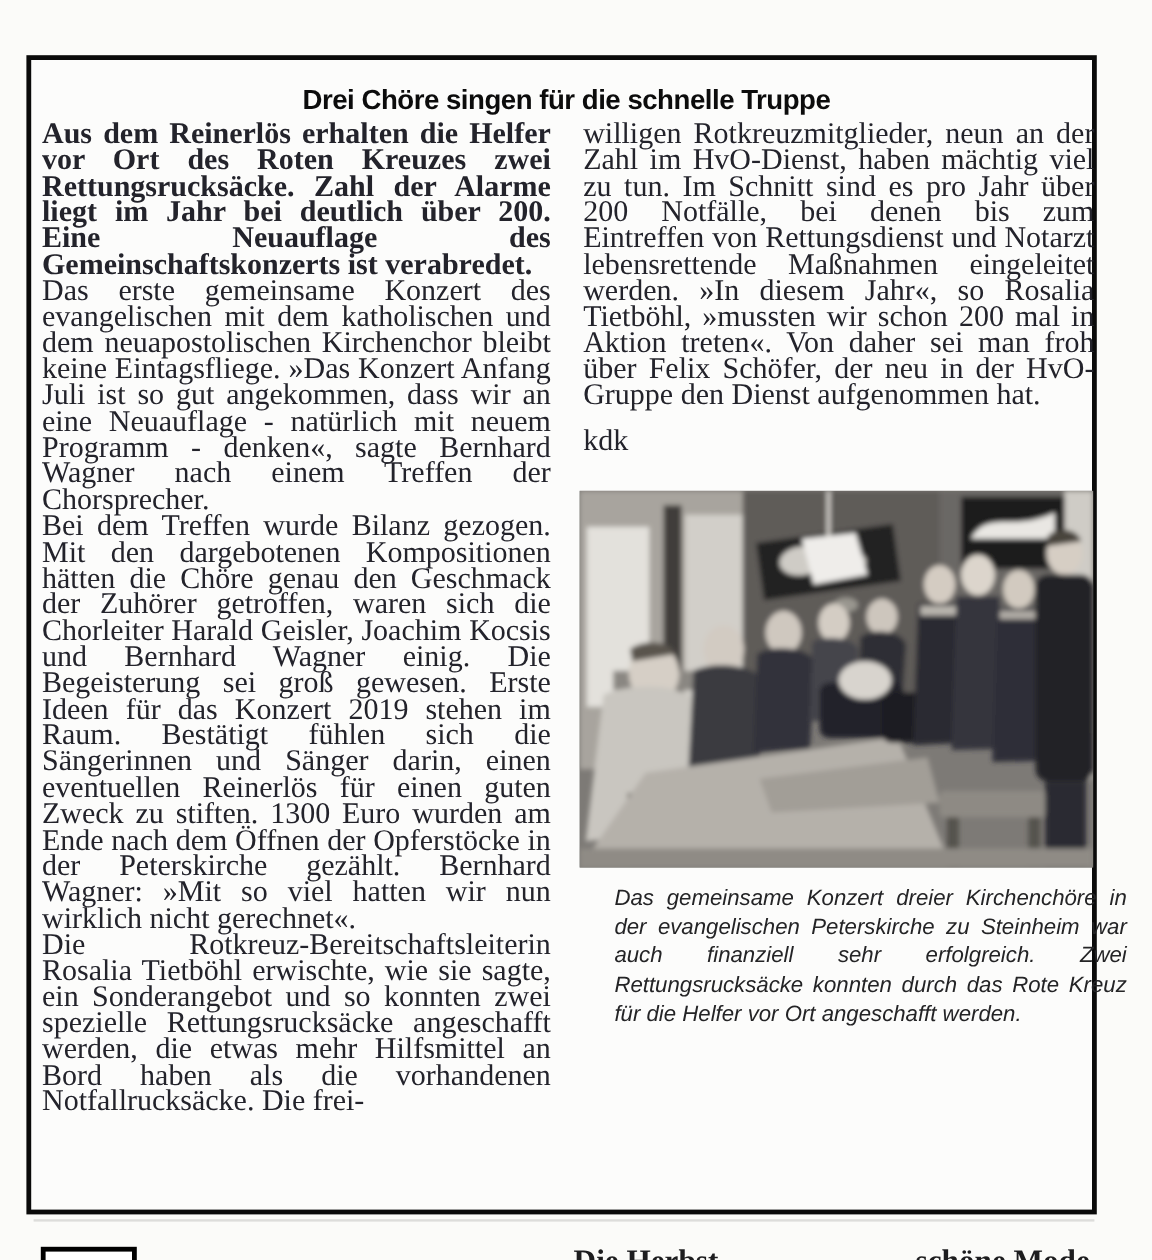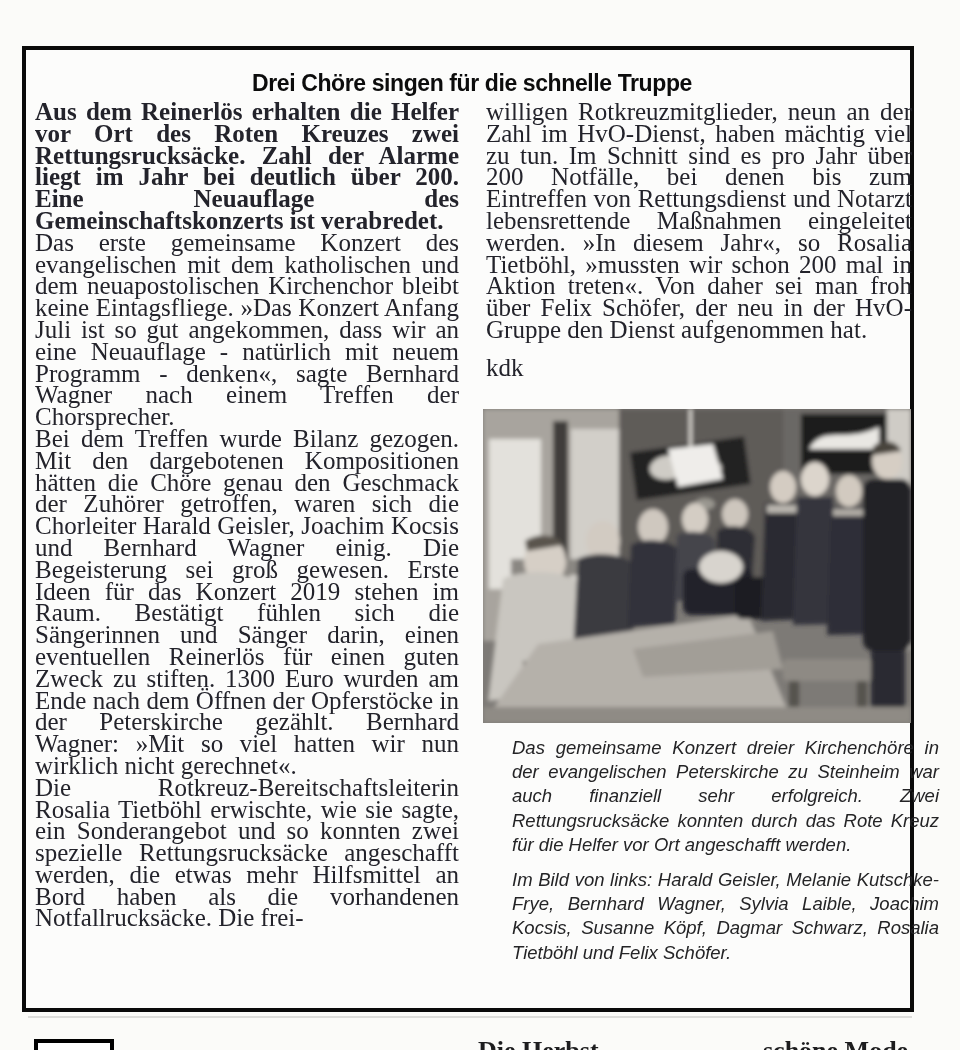--- a/index.html
+++ b/index.html
@@ -139,20 +139,19 @@
         <rect x="306" y="272" width="10" height="42" fill="#55524e"></rect>
         <rect x="374" y="272" width="10" height="42" fill="#55524e"></rect>
       </g>
       <rect x="0" y="298" width="428" height="16" fill="#8f8b85"></rect>
     </g>
   </svg>
 </div>
 
 <div class="captions">
   <p>Das gemeinsame Konzert dreier Kirchenchöre in der evangelischen Peterskirche zu Steinheim war auch finanziell sehr erfolgreich. Zwei Rettungsrucksäcke konnten durch das Rote Kreuz für die Helfer vor Ort angeschafft werden.</p>
-  <p>Im Bild von links: Harald Geisler, Melanie Kutschke-Frye, Bernhard Wagner, Sylvia Laible, Joachim Kocsis, Susanne Köpf, Dagmar Schwarz, Rosalia Tietböhl und Felix Schöfer.</p>
 </div>
 
 <div class="shadow-line"></div>
 
 <div class="ad-box"></div>
 <div class="cutoff cut-left">Die Herbst</div>
 <div class="cutoff cut-right">schöne Mode</div>
 
 </body></html>

